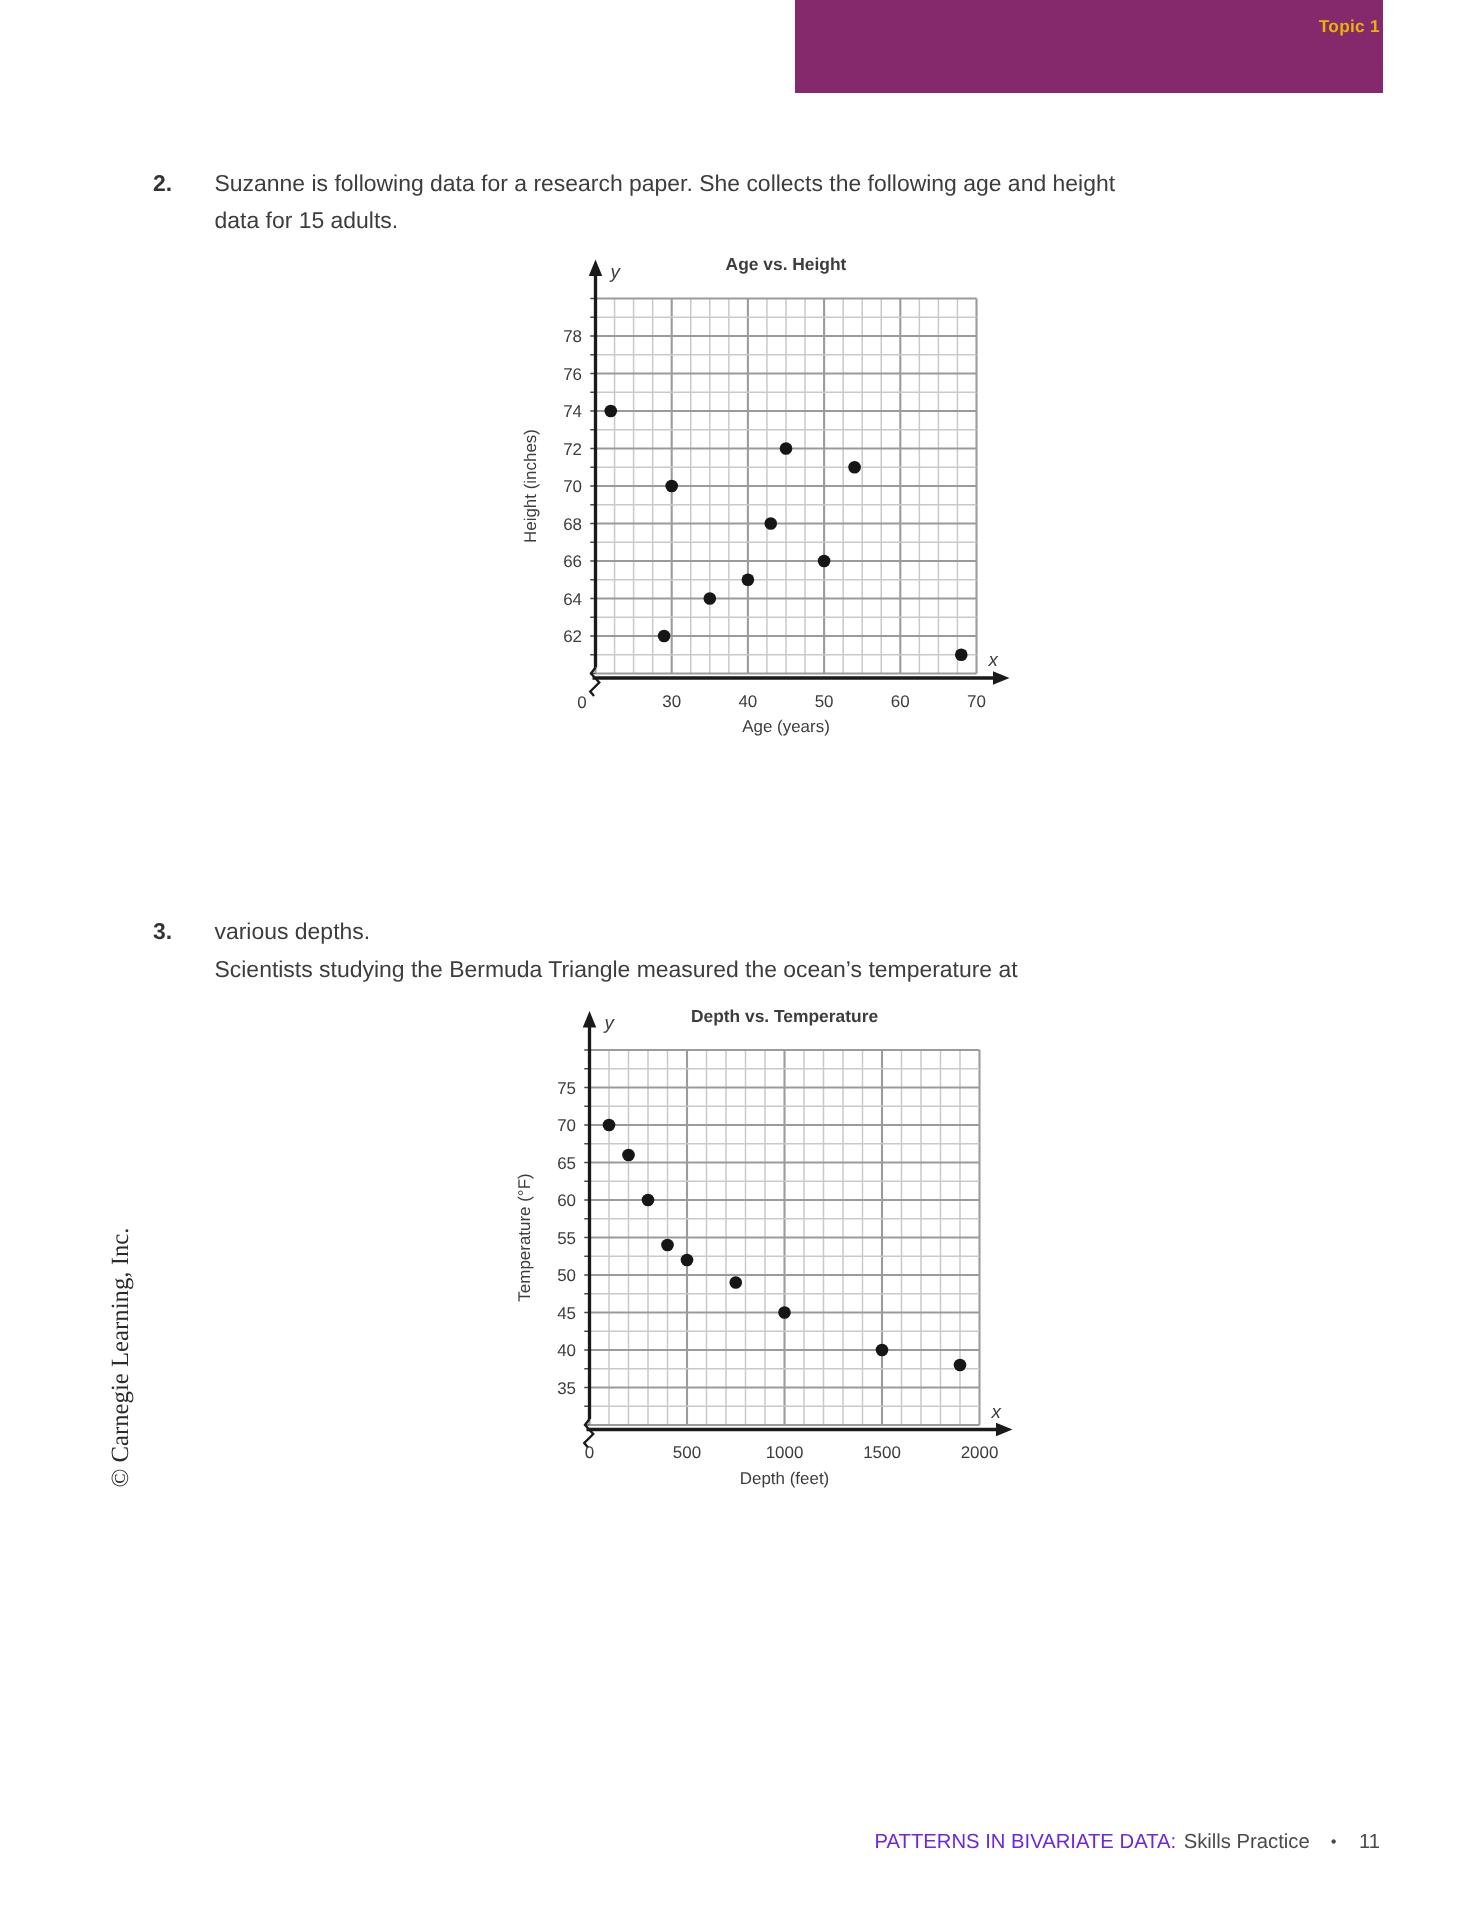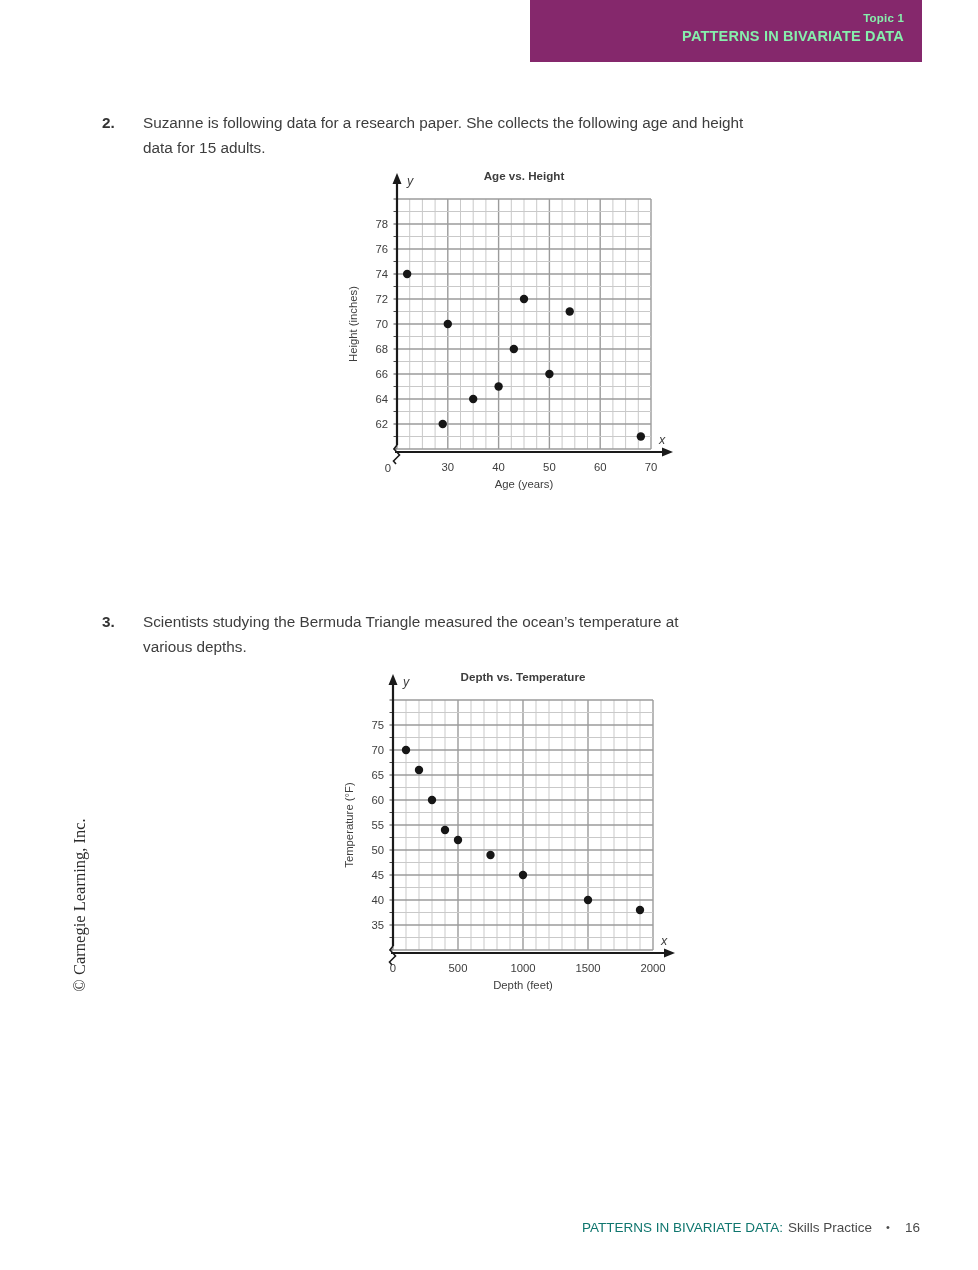--- a/index.html
+++ b/index.html
@@ -2,21 +2,21 @@
 <html><head>
 <meta charset="utf-8">
 <style>
   html,body{margin:0;padding:0;background:#ffffff;}
   body{width:978px;height:1270px;position:relative;overflow:hidden;
        font-family:"Liberation Sans",sans-serif;color:#3d3d3d;}
   .page{position:absolute;inset:0;background:#fff;}
 
   
   .banner{position:absolute;left:530px;top:0;width:392px;height:62px;
-          color:#86efac;text-align:right;box-sizing:border-box;padding:12px 18px 0 0;}
+          color:#eab308;text-align:right;box-sizing:border-box;padding:12px 2px 0 0;}
   .banner-topic{font-size:11.5px;font-weight:bold;letter-spacing:.2px;}
   .banner-title{font-size:14.5px;font-weight:bold;margin-top:4px;letter-spacing:.2px;}
 
   
   .question{position:absolute;left:102px;width:790px;display:flex;
             font-size:15.3px;line-height:24.5px;color:#3d3d3d;}
   .qnum{font-weight:bold;width:41px;flex:0 0 41px;color:#333;}
   .q2{top:111px;} .q3{top:610px;}
 
   
@@ -36,21 +36,20 @@
   .footer-dot{margin-left:14px;font-size:11px;vertical-align:1px;}
   .footer-page{margin-left:15px;}
 </style>
 </head>
 <body>
 
 <div class="page">
 
   <header class="banner" style="background-color: rgb(133, 40, 108);">
     <div class="banner-topic">Topic 1</div>
-    <div class="banner-title">PATTERNS IN BIVARIATE DATA</div>
   </header>
 
   <section class="question q2">
     <span class="qnum">2.</span>
     <div class="qtext">
       <div>Suzanne is following data for a research paper. She collects the following age and height</div>
       <div>data for 15 adults.</div>
     </div>
   </section>
 
@@ -159,22 +158,22 @@
         <circle cx="204" cy="136" r="4.2" fill="#161616"></circle>
         <circle cx="229.39999999999998" cy="211" r="4.2" fill="#161616"></circle>
         <circle cx="249.72" cy="148.5" r="4.2" fill="#161616"></circle>
         <circle cx="320.84" cy="273.5" r="4.2" fill="#161616"></circle>
       </g>
     </svg>
 
   <section class="question q3">
     <span class="qnum">3.</span>
     <div class="qtext">
+      <div>various depths.</div>
       <div>Scientists studying the Bermuda Triangle measured the ocean’s temperature at</div>
-      <div>various depths.</div>
     </div>
   </section>
 
   <svg id="chart-1" class="chart" width="362" height="352" style="left: 320px; top: 663px;">
       <g>
         <line x1="73" y1="37" x2="73" y2="287" stroke="#9b9b9b" stroke-width="1.4"></line>
         <line x1="86" y1="37" x2="86" y2="287" stroke="#c9c9c9" stroke-width="1"></line>
         <line x1="99" y1="37" x2="99" y2="287" stroke="#c9c9c9" stroke-width="1"></line>
         <line x1="112" y1="37" x2="112" y2="287" stroke="#c9c9c9" stroke-width="1"></line>
         <line x1="125" y1="37" x2="125" y2="287" stroke="#c9c9c9" stroke-width="1"></line>
@@ -274,16 +273,16 @@
         <circle cx="170.5" cy="192" r="4.2" fill="#161616"></circle>
         <circle cx="203" cy="212" r="4.2" fill="#161616"></circle>
         <circle cx="268" cy="237" r="4.2" fill="#161616"></circle>
         <circle cx="320" cy="247" r="4.2" fill="#161616"></circle>
       </g>
     </svg>
 
   <div class="copyright">© Carnegie Learning, Inc.</div>
 
   <footer class="page-footer">
-    <span class="footer-series" style="color: #0f766e;">PATTERNS IN BIVARIATE DATA:</span><span class="footer-label">Skills Practice</span><span class="footer-dot">•</span><span class="footer-page">16</span>
+    <span class="footer-series" style="color: #6d28d9;">PATTERNS IN BIVARIATE DATA:</span><span class="footer-label">Skills Practice</span><span class="footer-dot">•</span><span class="footer-page">11</span>
   </footer>
 
 </div>
 
 </body></html>

